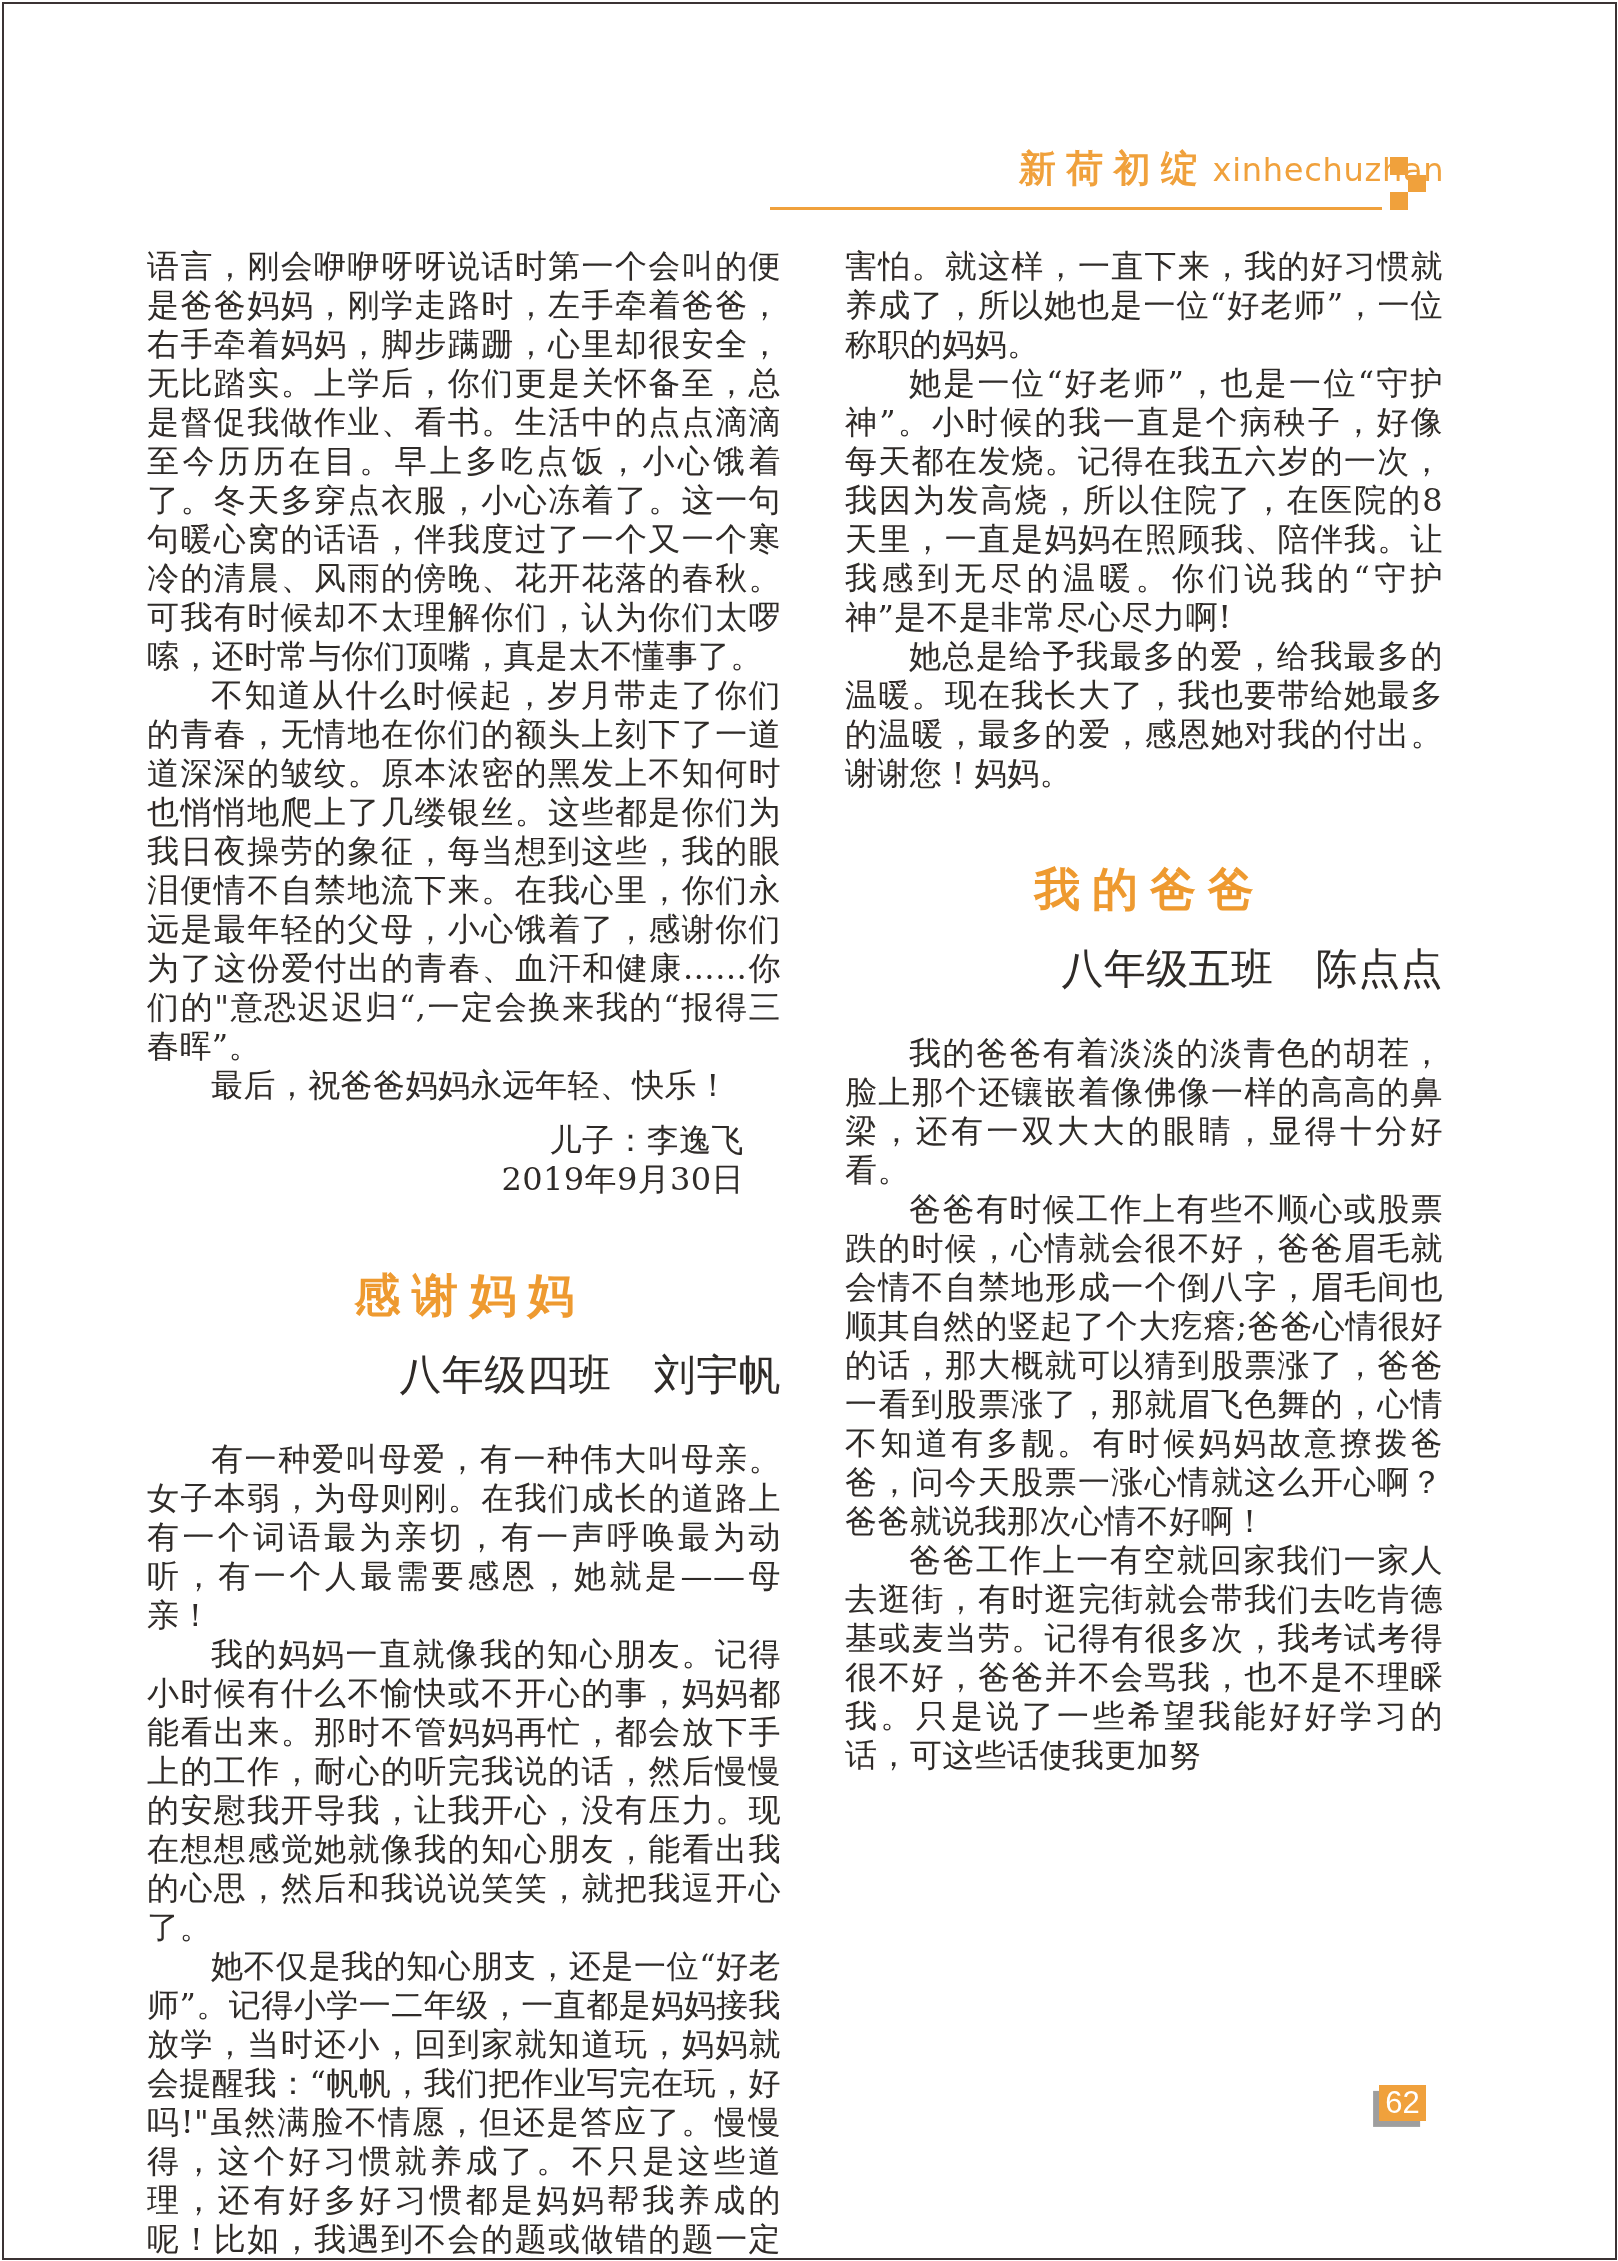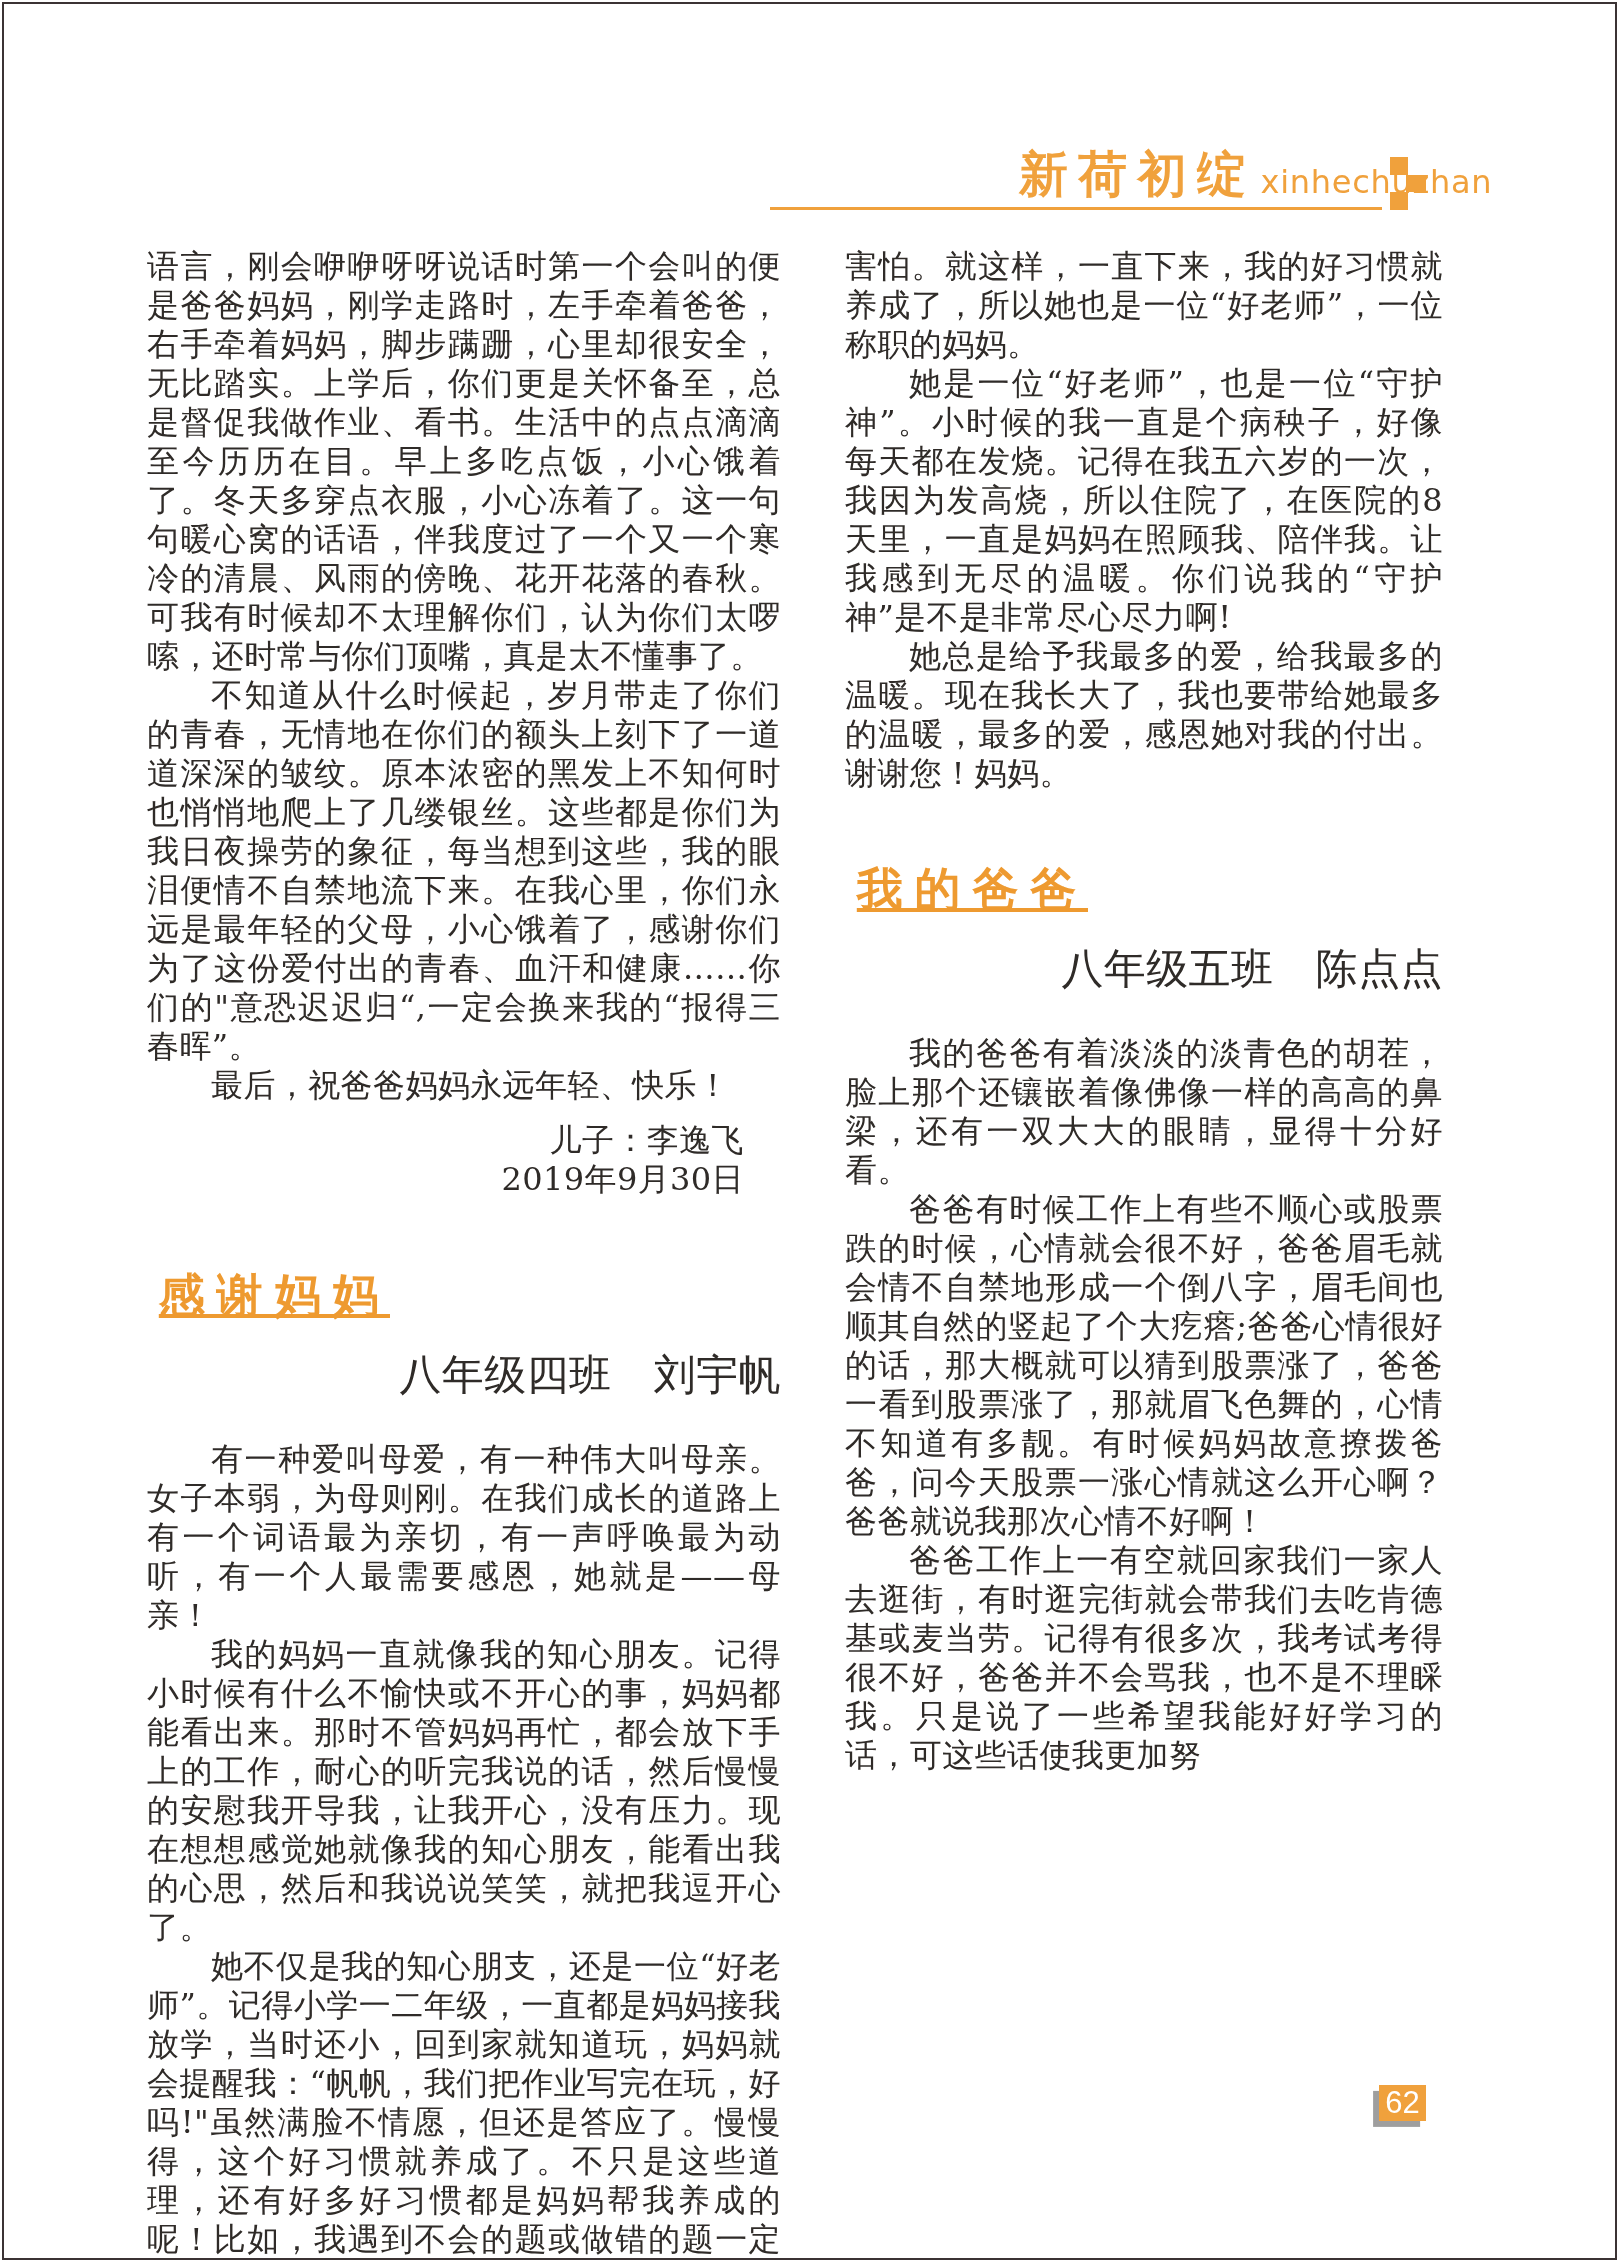--- a/index.html
+++ b/index.html
@@ -22,21 +22,21 @@
   .header{
     position:absolute;
     top:150px;
     left:1019px;
     display:flex;
     align-items:flex-end;
     color:#f0a13c;
     white-space:nowrap;
   }
   .h-cn{
-    font-size:49px;
+    font-size:37px;
     line-height:1;
     font-weight:700;
     letter-spacing:10.3px;
   }
   .h-py{
     font-size:32px;
     line-height:1;
     margin-left:4.4px;
     margin-bottom:1.5px;
     font-family:"DejaVu Sans","Liberation Sans",sans-serif;
@@ -79,27 +79,27 @@
   .col-right{left:845px;width:598px;}
   .col p{margin:0;}
   .col p.ind{text-indent:2em;}
   .signature{
     text-align:right;
     padding-right:37px;
     margin-top:16px;
   }
   .article-title{
     margin:71px 0 0 0;
+    text-align:center;
     color:#ee9a30;
     font-size:46px;
     line-height:1.1;
     font-weight:600;
     letter-spacing:11.8px;
     text-indent:11.8px; 
-    text-decoration:underline;
   }
   .byline{
     text-align:right;
     margin-top:34px !important;
     font-size:42px;
   }
   .first-para{
     margin-top:46px !important;
   }
   

